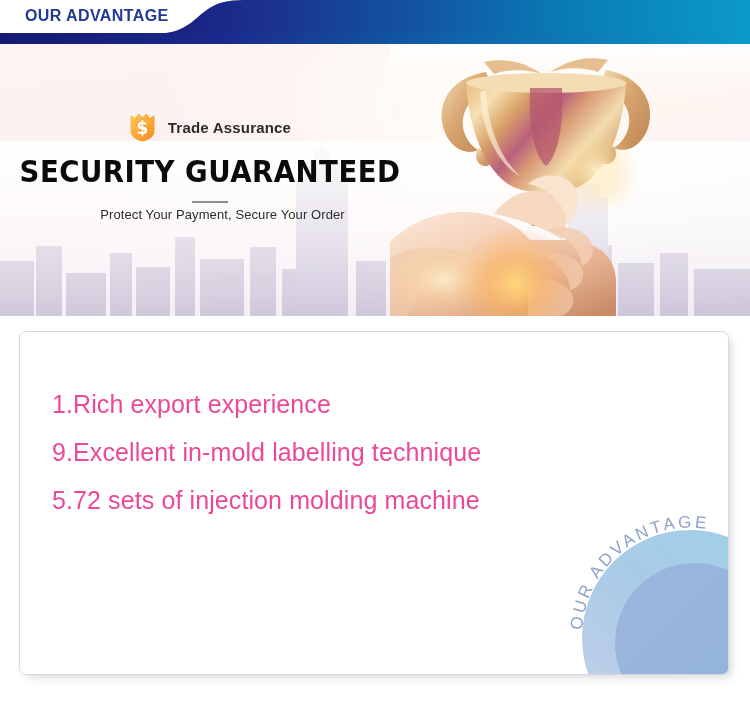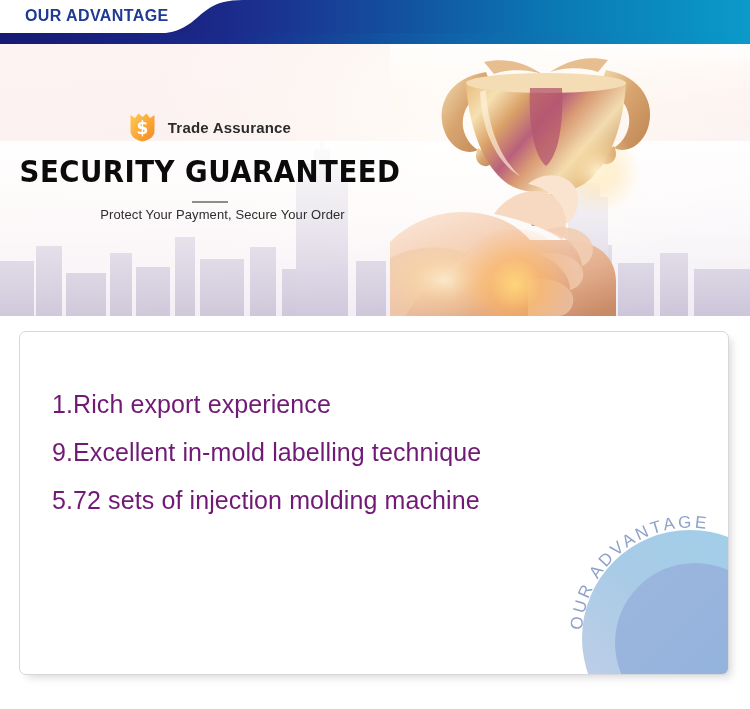--- a/index.html
+++ b/index.html
@@ -169,21 +169,21 @@
     pointer-events: none;
   }
   .adv-list {
     position: absolute;
     left: 32px;
     top: 48px;
     right: 20px;
   }
   .adv-item {
     font-size: 25px;
-    color: #701a75;
+    color: #ec4899;
     line-height: 48px;
     white-space: nowrap;
     letter-spacing: 0.1px;
   }
 </style>
 </head>
 <body>
 
 <div class="header">
   <svg class="header-swoosh" viewBox="0 0 750 44" preserveAspectRatio="none">

